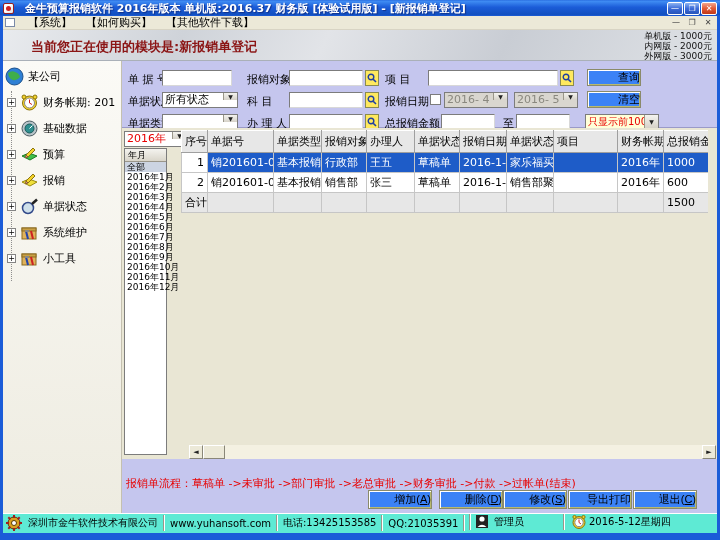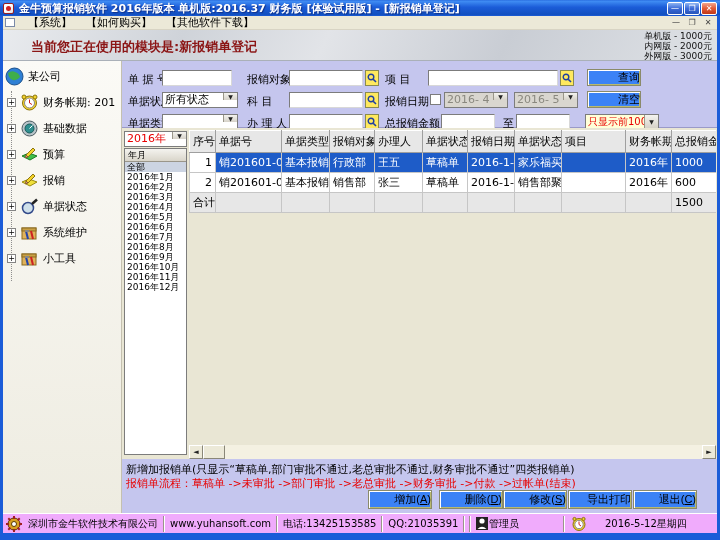--- a/index.html
+++ b/index.html
@@ -7,21 +7,21 @@
   body { font-family:"DejaVu Sans","Liberation Sans",sans-serif; font-size:11px; color:#000; }
   .abs { position:absolute; }
   .window { position:relative; width:720px; height:540px; background:#ece9d8; overflow:hidden; }
 
   
   .titlebar { left:0; top:0; width:720px; height:16px;
     background:linear-gradient(180deg,#2a6ee0 0%,#3f8cf3 8%,#1b5cd8 45%,#1250c0 90%,#1b5cd8 100%);
     display:flex; align-items:center; padding:0 3px; }
   .app-logo { width:11px; height:11px; background:linear-gradient(135deg,#ffffff 45%,#e0e0e0); border:1px solid #9a2020; border-radius:2px; position:relative; flex:0 0 auto; }
   .app-logo::after { content:""; position:absolute; left:2px; top:2px; width:5px; height:5px; background:#d42020; border-radius:50%; }
-  .titlebar-text { color:#fff; font-weight:bold; font-size:11px; margin-left:5px; flex:1 1 auto; white-space:nowrap; overflow:hidden; text-shadow:1px 1px 1px #10328c; }
+  .titlebar-text { color:#fff; font-weight:bold; font-size:11px; margin-left:11px; flex:1 1 auto; white-space:nowrap; overflow:hidden; text-shadow:1px 1px 1px #10328c; }
   .tb-btn { width:16px; height:13px; border:1px solid #fff; border-radius:2px; margin-left:1px;
     background:linear-gradient(180deg,#8db4f2,#3a6ad8 50%,#2854b8); color:#fff; font-size:8px; line-height:11px; text-align:center; flex:0 0 auto; }
   .tb-btn.close { background:linear-gradient(180deg,#f2a58d,#e25a35 50%,#c03818); }
 
   
   .menubar { left:3px; top:16px; width:714px; height:14px; background:#ece9d8; display:flex; align-items:center; border-bottom:1px solid #d8d4c4; }
   .mdi-doc-icon { width:10px; height:9px; background:#fff; border:1px solid #7a8aa8; margin:0 6px 0 2px; flex:0 0 auto; }
   .menu-item { padding:0 7px; font-size:11px; line-height:13px; white-space:nowrap; }
   .menubar-spacer { flex:1 1 auto; }
   .mdi-ctrl { width:14px; height:12px; color:#444; font-size:8px; line-height:11px; text-align:center; margin-right:2px; }
@@ -56,27 +56,27 @@
   .limit-combo { background:#ffffd8; border:1px solid #7c7c7c; height:15px; display:flex; }
   .limit-combo .val { color:#e80000; font-size:10px; line-height:13px; padding-left:2px; flex:1 1 auto; white-space:nowrap; overflow:hidden; }
   .chk { width:11px; height:11px; background:#fff; border:1px solid #7c7c7c; }
 
   
   .content { left:122px; top:128px; width:595px; height:331px; background:#e9e6d4; }
 
   
   .period-combo { left:124px; top:131px; width:63px; height:16px; }
   .period-combo .val { color:#e80000; }
-  .plist { left:124px; top:148px; width:63px; height:307px; background:#fff; border:1px solid #7c7c7c; }
+  .plist { left:124px; top:148px; width:43px; height:307px; background:#fff; border:1px solid #7c7c7c; }
   .plist-header { height:13px; background:linear-gradient(180deg,#f4f3ef,#d9d5ca); border-bottom:1px solid #9a968a; font-size:9px; padding-left:3px; line-height:12px; }
   .plist-item { font-size:9px; line-height:10px; padding-left:2px; white-space:nowrap; }
   .plist-item.sel { background:#ccd4e2; }
 
   
-  .gridwrap { left:189px; top:130px; width:527px; height:85px; overflow:hidden; }
+  .gridwrap { left:181px; top:130px; width:527px; height:85px; overflow:hidden; }
   table.grid { border-collapse:collapse; table-layout:fixed; width:530px; }
   table.grid th { background:#e7e7e7; border:1px solid #9f9f9f; border-top-color:#fff; border-left-color:#fff; font-size:11px; font-weight:normal; text-align:left; padding:2px 3px; height:22px; white-space:nowrap; overflow:hidden; }
   table.grid td { background:#fff; border:1px solid #c6c6c6; font-size:11px; padding:0 3px; height:20px; white-space:nowrap; overflow:hidden; }
   table.grid tr.sel td { background:#1e5cc8; color:#fff; }
   table.grid tr.sel td.num { background:#fff; color:#000; }
   table.grid td.num { text-align:right; }
   table.grid tr.total td { background:#e7e7e7; }
 
   
   .hscroll { left:189px; top:445px; width:527px; height:14px; background:#f4f1e2; display:flex; }
@@ -84,27 +84,27 @@
   .sc-thumb { width:22px; height:14px; background:#ece9d8; border:1px solid #fff; border-right-color:#8a8778; border-bottom-color:#8a8778; flex:0 0 auto; }
   .sc-track { flex:1 1 auto; }
 
   
   .footer { left:122px; top:459px; width:595px; height:54px; background:#c5c6ee; }
   .note1 { left:4px; top:3px; font-size:11px; white-space:nowrap; }
   .note2 { left:4px; top:17px; font-size:11px; color:#e80000; white-space:nowrap; }
   .action-btn { top:31px; width:64px; height:19px; }
 
   
-  .statusbar { left:3px; top:513px; width:714px; height:20px; background:#f0abfc; border-top:1px solid #fff; display:flex; align-items:center; }
+  .statusbar { left:3px; top:513px; width:714px; height:20px; background:#5eead4; border-top:1px solid #fff; display:flex; align-items:flex-start; }
   .sb-icon { flex:0 0 auto; }
   .sb-text { font-size:10px; white-space:nowrap; }
   .sb-sec1 { display:flex; align-items:center; gap:5px; width:466px; overflow:hidden; flex:0 0 auto; padding-left:2px; }
   .sb-div { width:2px; height:16px; border-left:1px solid #9a968a; border-right:1px solid #fff; flex:0 0 auto; }
-  .sb-sec2 { display:flex; align-items:center; width:92px; flex:0 0 auto; padding-left:4px; }
-  .sb-sec3 { display:flex; align-items:center; gap:18px; flex:1 1 auto; padding-left:6px; }
+  .sb-sec2 { display:flex; align-items:center; gap:5px; width:92px; flex:0 0 auto; padding-left:4px; }
+  .sb-sec3 { display:flex; align-items:center; gap:2px; flex:1 1 auto; padding-left:6px; }
 
   
   .b-left { left:0; top:16px; width:3px; height:524px; background:#1b5cd8; }
   .b-right { left:717px; top:16px; width:3px; height:524px; background:#1b5cd8; }
   .b-bottom { left:0; top:533px; width:720px; height:7px; background:#1b5cd8; }
 </style>
 </head>
 <body>
 
 <div class="window">
@@ -384,21 +384,20 @@
   </div>
 
   <div class="abs hscroll">
     <div class="sc-arrow">◄</div>
     <div class="sc-thumb"></div>
     <div class="sc-track"></div>
     <div class="sc-arrow">►</div>
   </div>
 
   <div class="abs footer">
-    <div class="abs note1">新增加报销单(只显示“草稿单,部门审批不通过,老总审批不通过,财务审批不通过”四类报销单)</div>
     <div class="abs note2">报销单流程：草稿单 -&gt;未审批 -&gt;部门审批 -&gt;老总审批 -&gt;财务审批 -&gt;付款 -&gt;过帐单(结束)</div>
     <button class="abs ybtn action-btn" style="left:246px"><span>增加(</span><u>A</u><span>)</span></button>
     <button class="abs ybtn action-btn" style="left:317px"><span>删除(</span><u>D</u><span>)</span></button>
     <button class="abs ybtn action-btn" style="left:381px"><span>修改(</span><u>S</u><span>)</span></button>
     <button class="abs ybtn action-btn" style="left:446px"><span>导出打印</span><u></u><span></span></button>
     <button class="abs ybtn action-btn" style="left:511px"><span>退出(</span><u>C</u><span>)</span></button>
   </div>
 
   <div class="abs statusbar">
     <div class="sb-sec1">

